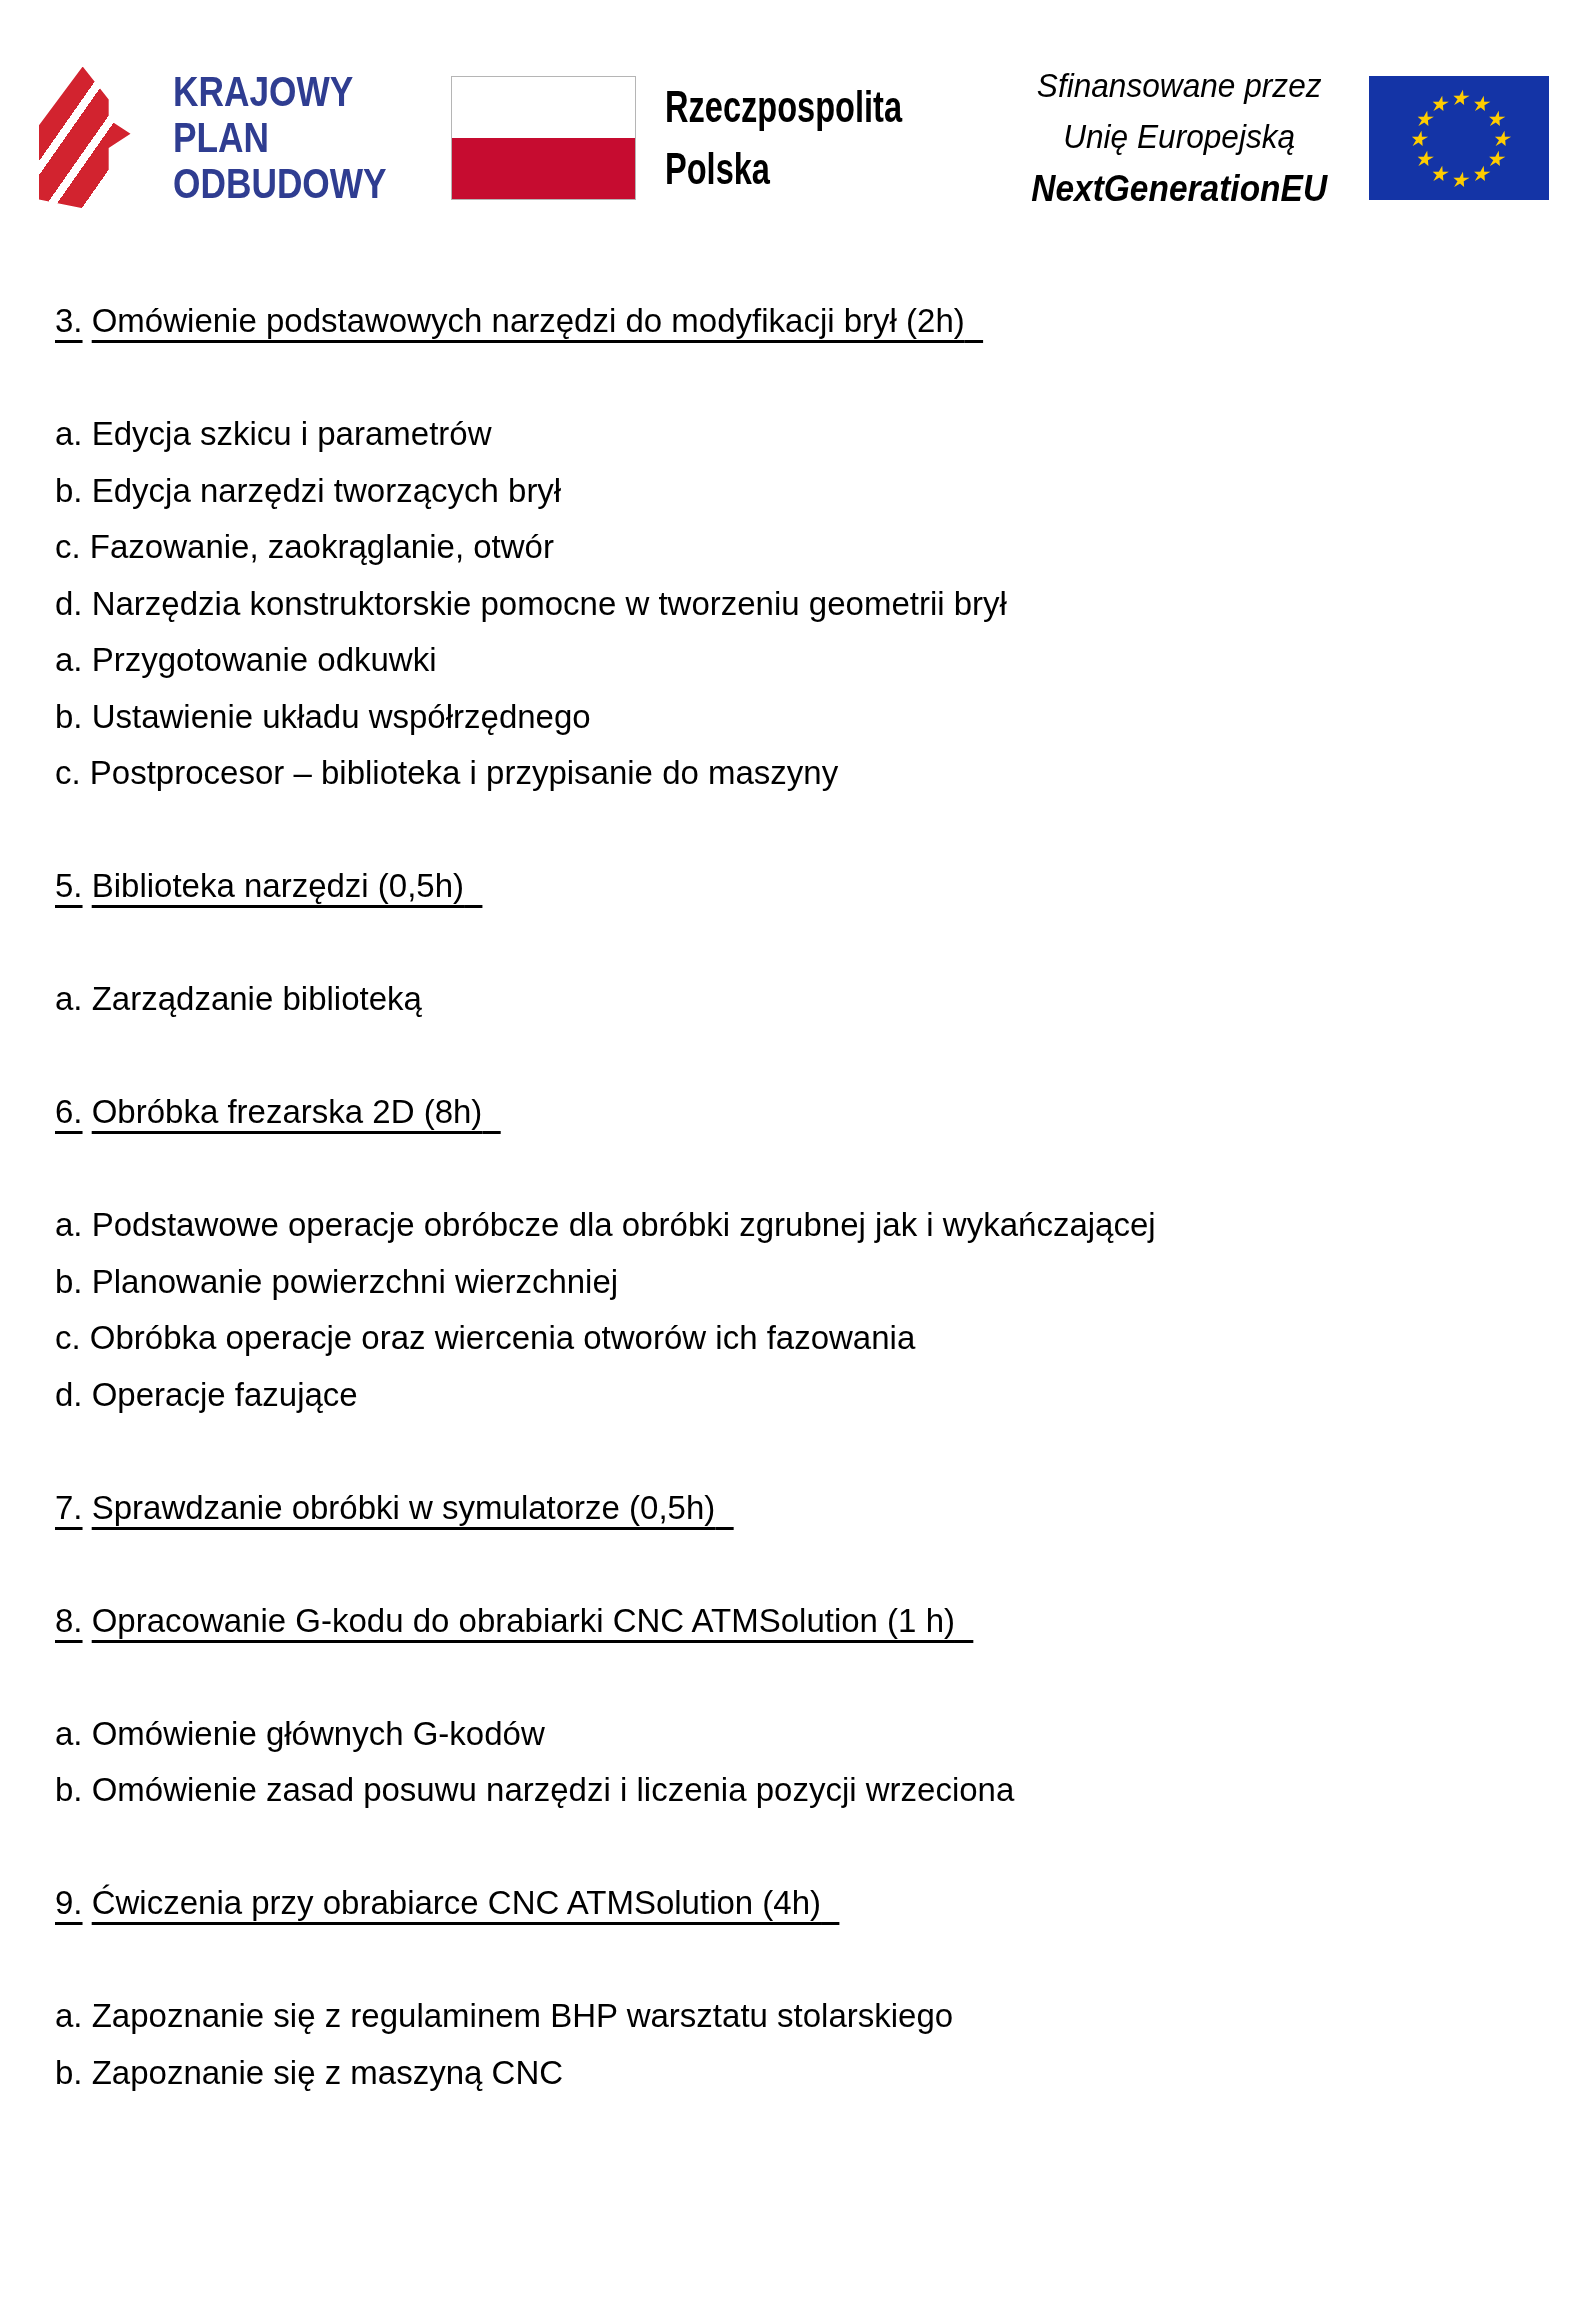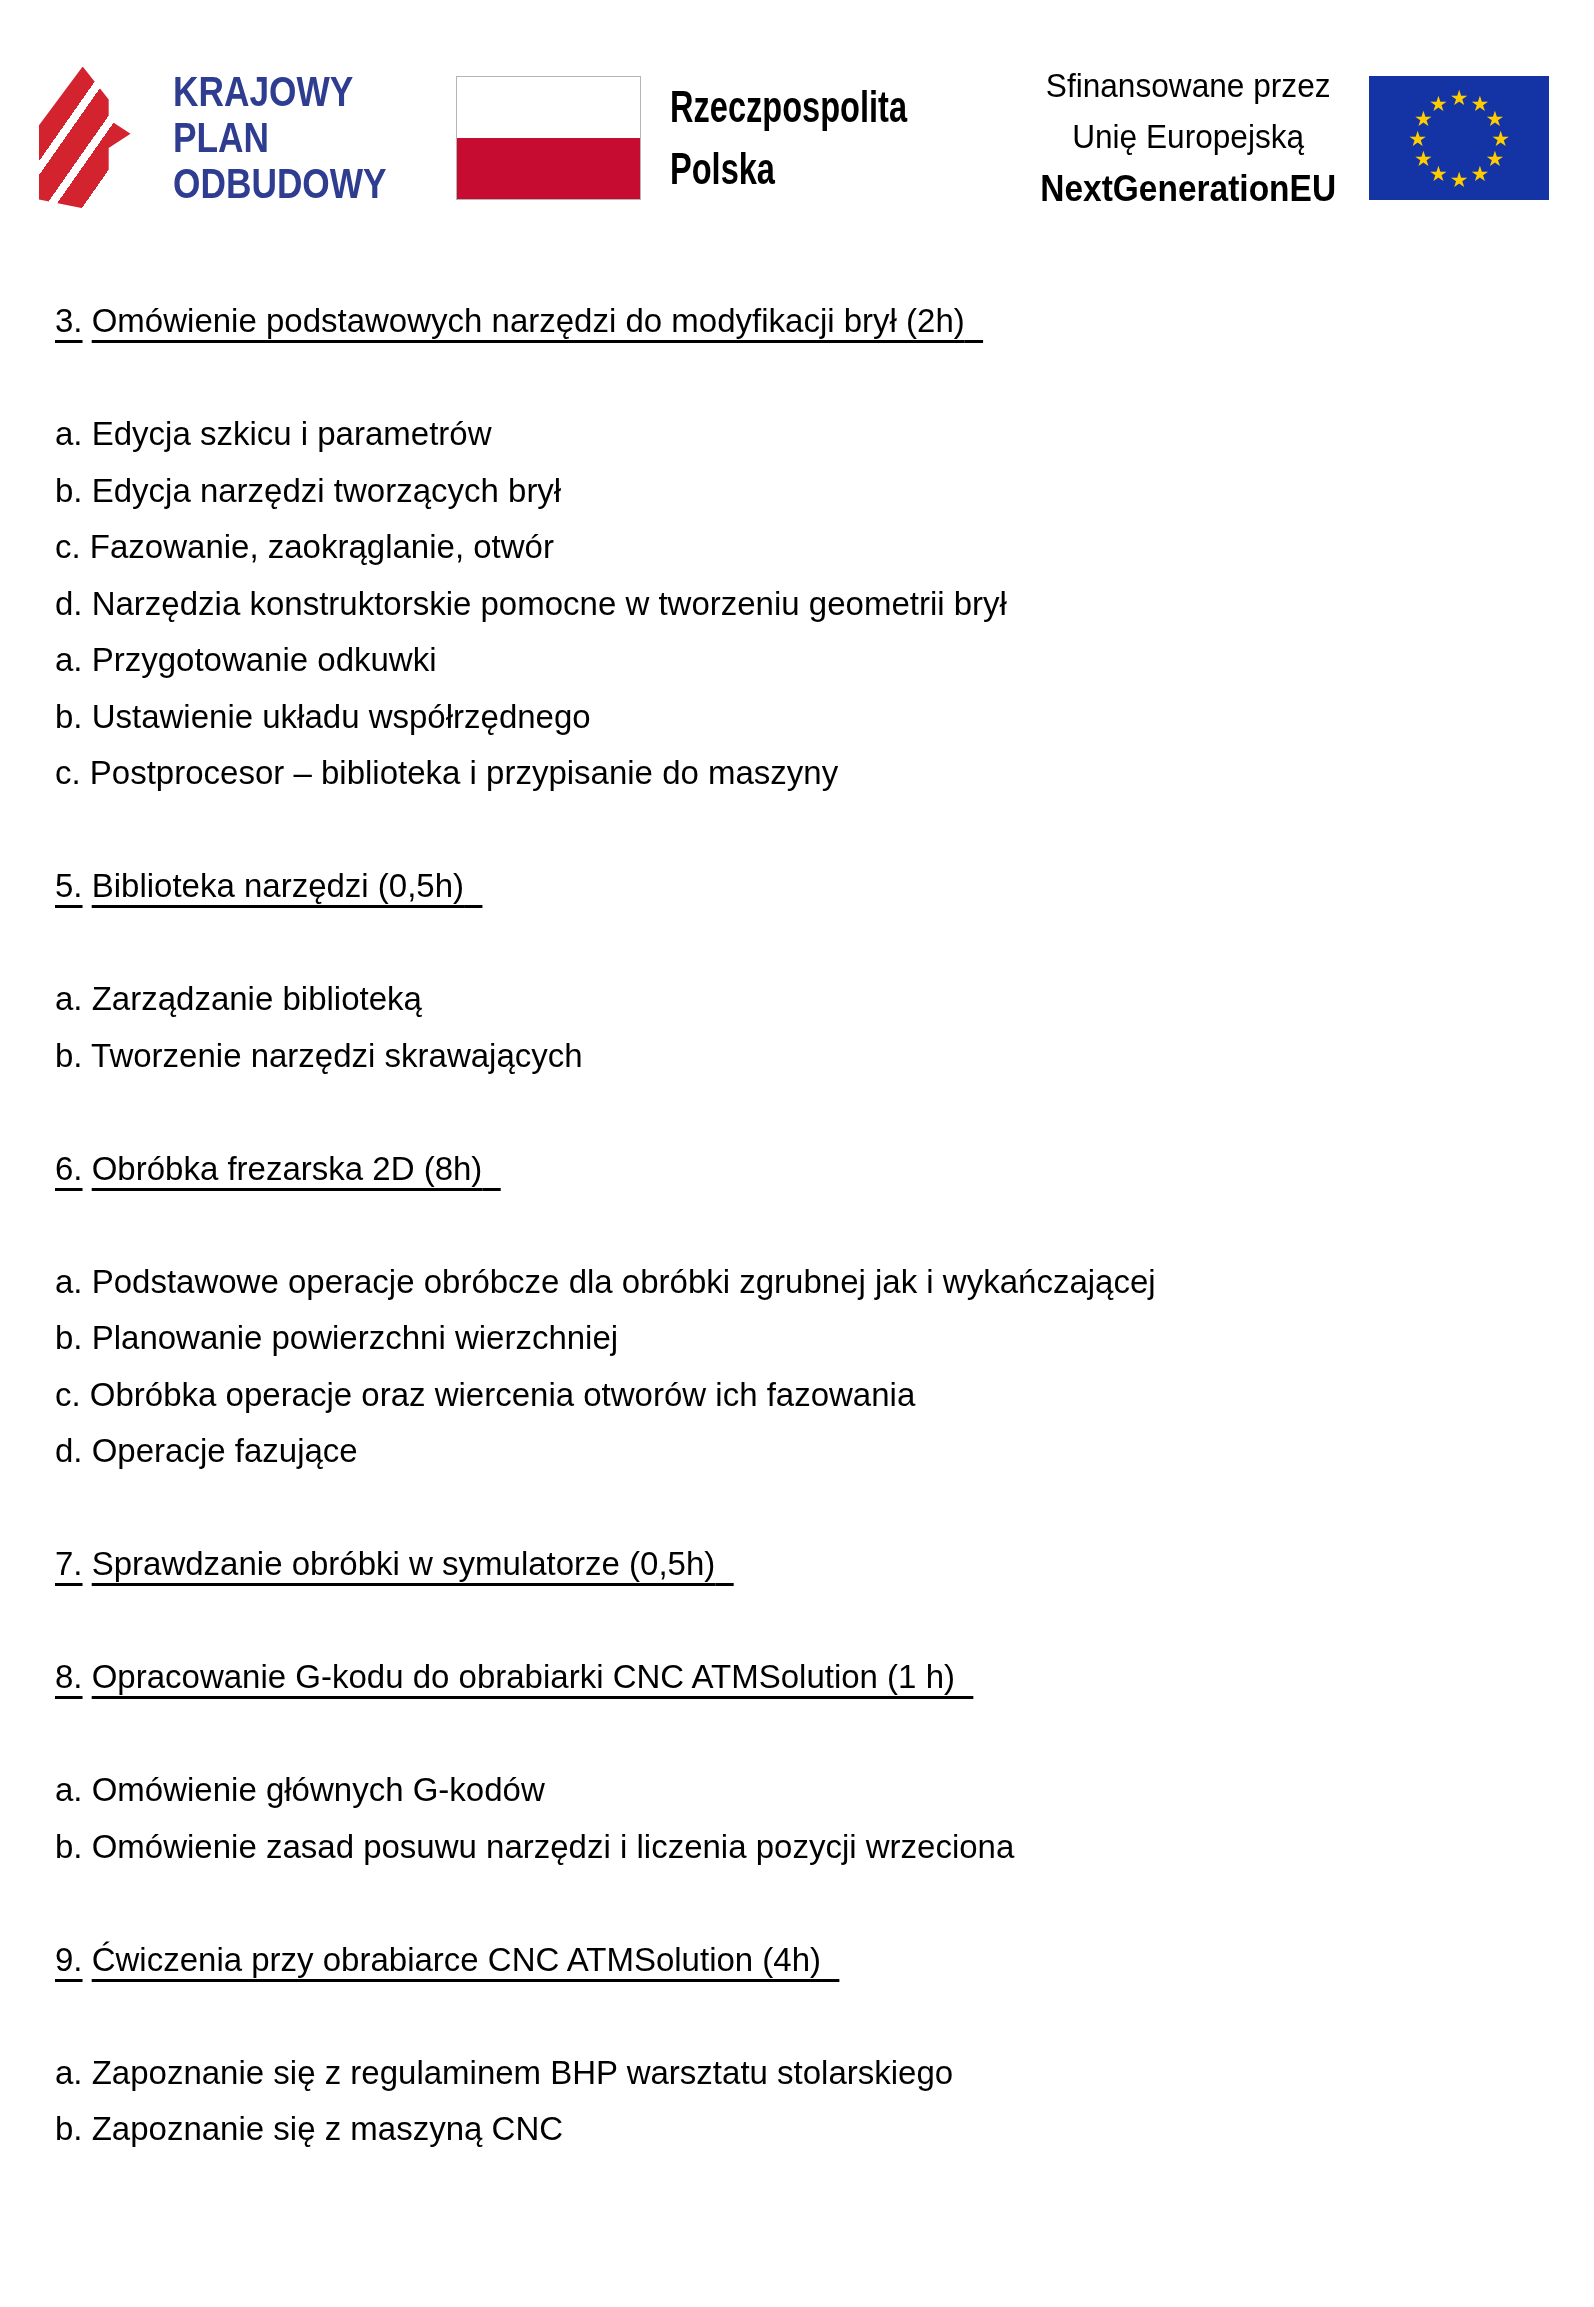--- a/index.html
+++ b/index.html
@@ -16,21 +16,21 @@
     width:104px;height:143px;flex:0 0 auto;
     background:repeating-linear-gradient(125deg, var(--kpo-red) 0 23px, #fff 23px 31px);
     clip-path:polygon(42% 0%,67% 23%,67% 37%,88% 47%,67% 57%,67% 75%,48% 100%,0% 93%,0% 41%);
   }
   .kpo-text{font-weight:700;color:var(--kpo-navy);font-size:42px;line-height:1.1;
     transform:scaleX(.84);transform-origin:left center;letter-spacing:0;}
   .pl-block{display:flex;align-items:center;gap:29px;}
   .pl-flag{width:185px;height:124px;box-sizing:border-box;border:0.9px solid #b5b5b5;flex:0 0 auto;
     background:linear-gradient(to bottom,#fff 0 50%,var(--flag-red) 50% 100%);}
   .pl-name{font-weight:700;font-size:44px;line-height:1.4;transform:scaleX(.74);transform-origin:left center;white-space:nowrap;}
-  .eu-block{display:flex;align-items:center;gap:33px;}
+  .eu-block{display:flex;align-items:center;gap:42px;font-style:italic;}
   .eu-text{font-size:34px;line-height:1.5;text-align:center;transform:scaleX(.93);transform-origin:right center;white-space:nowrap;}
   .eu-text .bold{font-weight:700;font-size:36px;}
   .eu-flag{position:relative;width:180px;height:124px;background:var(--eu-blue);flex:0 0 auto;}
   .star{position:absolute;color:var(--star-yellow);font-size:21px;line-height:1;transform:translate(-50%,-50%);}
 
   
   .line{font-size:33px;line-height:39px;margin:0 0 17.5px 0;}
   .title{margin-top:74px;margin-bottom:74px;}
   .u{text-decoration-line:underline;text-decoration-thickness:3.2px;text-underline-offset:7.8px;text-decoration-color:currentColor;}
 </style>
@@ -82,21 +82,20 @@
       <p class="line title"><span class="u">3.</span> <span class="u">Omówienie podstawowych narzędzi do modyfikacji brył (2h)</span><span class="u">&nbsp;&nbsp;</span></p>
       <p class="line item">a. Edycja szkicu i parametrów</p>
       <p class="line item">b. Edycja narzędzi tworzących brył</p>
       <p class="line item">c. Fazowanie, zaokrąglanie, otwór</p>
       <p class="line item">d. Narzędzia konstruktorskie pomocne w tworzeniu geometrii brył</p>
       <p class="line item">a. Przygotowanie odkuwki</p>
       <p class="line item">b. Ustawienie układu współrzędnego</p>
       <p class="line item">c. Postprocesor – biblioteka i przypisanie do maszyny</p>
       <p class="line title"><span class="u">5.</span> <span class="u">Biblioteka narzędzi (0,5h)</span><span class="u">&nbsp;&nbsp;</span></p>
       <p class="line item">a. Zarządzanie biblioteką</p>
-      <p class="line item">b. Tworzenie narzędzi skrawających</p>
       <p class="line title"><span class="u">6.</span> <span class="u">Obróbka frezarska 2D (8h)</span><span class="u">&nbsp;&nbsp;</span></p>
       <p class="line item">a. Podstawowe operacje obróbcze dla obróbki zgrubnej jak i wykańczającej</p>
       <p class="line item">b. Planowanie powierzchni wierzchniej</p>
       <p class="line item">c. Obróbka operacje oraz wiercenia otworów ich fazowania</p>
       <p class="line item">d. Operacje fazujące</p>
       <p class="line title"><span class="u">7.</span> <span class="u">Sprawdzanie obróbki w symulatorze (0,5h)</span><span class="u">&nbsp;&nbsp;</span></p>
       <p class="line title"><span class="u">8.</span> <span class="u">Opracowanie G-kodu do obrabiarki CNC ATMSolution (1 h)</span><span class="u">&nbsp;&nbsp;</span></p>
       <p class="line item">a. Omówienie głównych G-kodów</p>
       <p class="line item">b. Omówienie zasad posuwu narzędzi i liczenia pozycji wrzeciona</p>
       <p class="line title"><span class="u">9.</span> <span class="u">Ćwiczenia przy obrabiarce CNC ATMSolution (4h)</span><span class="u">&nbsp;&nbsp;</span></p>

